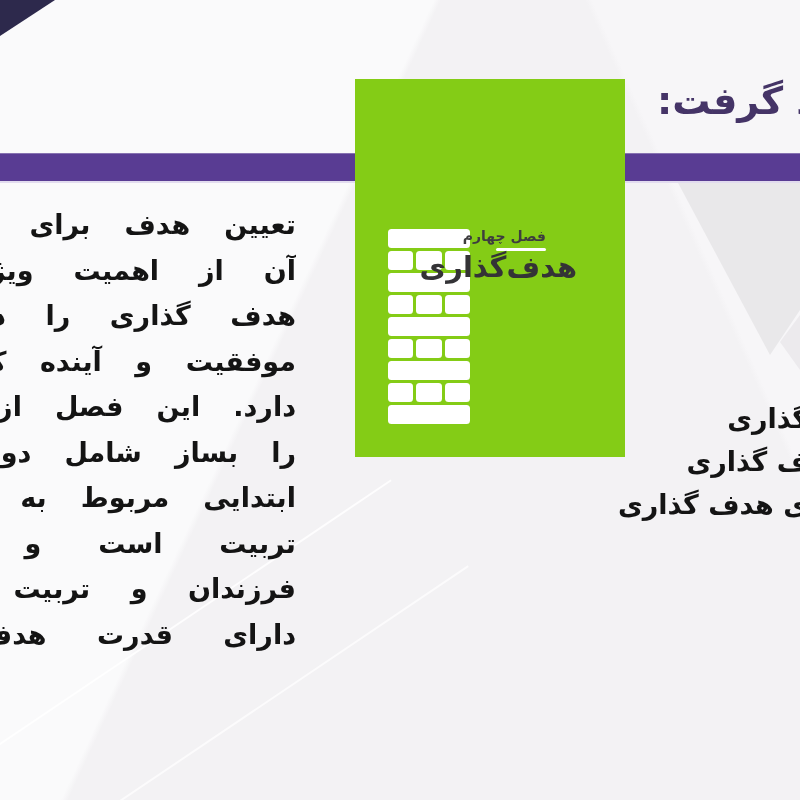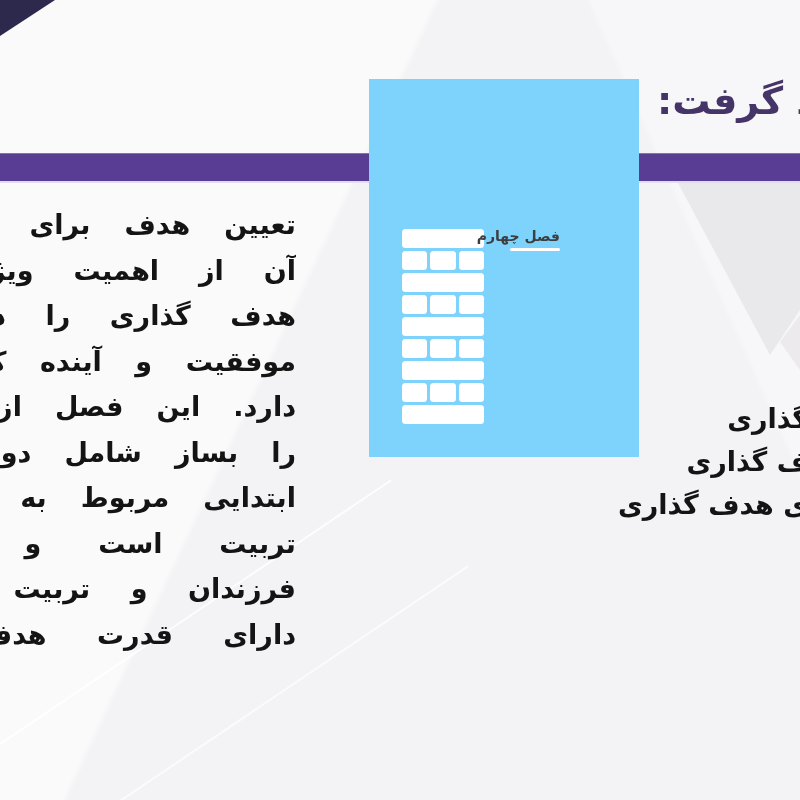--- a/index.html
+++ b/index.html
@@ -23,21 +23,21 @@
     background:rgba(255,255,255,.7);transform:rotate(-34deg);transform-origin:left center;}
   .corner-tri{position:absolute;left:0;top:0;width:55px;height:36px;background:#2d294c;
     clip-path:polygon(0 0,100% 0,0 100%);}
   
   .accent-bar{position:absolute;left:0;top:153px;width:800px;height:28px;background:#593c93;
     box-shadow:0 2px 0 rgba(224,218,238,.95), inset 0 1px 0 rgba(255,255,255,.28);}
   
   .heading-frag{position:absolute;left:657px;top:79px;direction:rtl;white-space:nowrap;
     font-size:38px;font-weight:800;color:#453467;letter-spacing:0;}
   
-  .book-card{position:absolute;left:355px;top:79px;width:270px;height:378px;background:#7dd3fc;z-index:3;margin-left:14px;}
+  .book-card{position:absolute;left:355px;top:79px;width:270px;height:378px;background:#84cc16;z-index:3;}
   .bricks{position:absolute;left:33px;top:150px;width:82px;}
   .brick-row{display:flex;gap:3px;height:19px;margin-bottom:3px;}
   .brick{flex:1;background:#ffffff;border-radius:3.5px;}
   .chapter-label{position:absolute;right:79px;top:149px;direction:rtl;white-space:nowrap;
     font-size:14px;font-weight:700;color:#3e3d3f;}
   .label-underline{position:absolute;right:79px;top:169px;width:50px;height:3px;background:#fff;border-radius:2px;}
   .card-title{position:absolute;right:48px;top:171px;direction:rtl;white-space:nowrap;
     font-size:29px;font-weight:900;color:#343336;}
   
   .left-paragraph{position:absolute;top:202px;right:504px;width:396px;z-index:2;}
@@ -101,20 +101,21 @@
           <div class="brick"></div>
           <div class="brick"></div>
           <div class="brick"></div>
         </div>
       <div class="brick-row">
           <div class="brick"></div>
         </div>
     </div>
     <div class="chapter-label">فصل چهارم</div>
     <div class="label-underline"></div>
+    <div class="card-title">هدف‌گذاری</div>
   </div>
 
   <div class="left-paragraph">
     <div class="p-line">تعیین هدف برای کودکان</div>
     <div class="p-line">آن از اهمیت ویژه ای</div>
     <div class="p-line">هدف گذاری را دست‌کم</div>
     <div class="p-line">موفقیت و آینده کودکتان</div>
     <div class="p-line">دارد. این فصل از کتاب</div>
     <div class="p-line">را بساز شامل دو بخش</div>
     <div class="p-line">ابتدایی مربوط به والدین</div>

